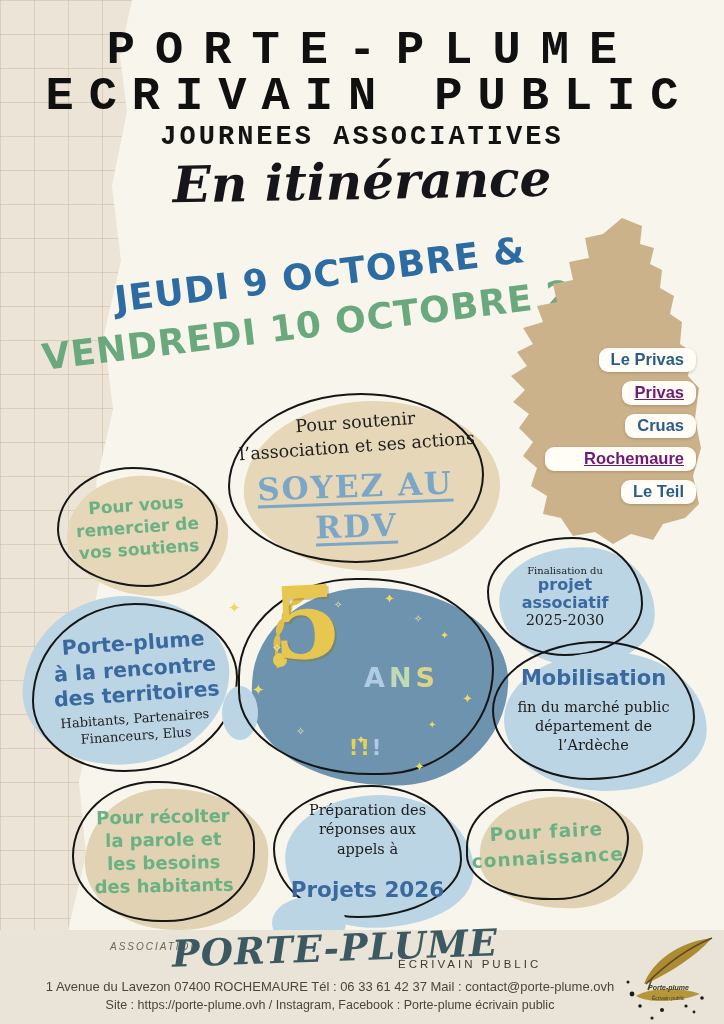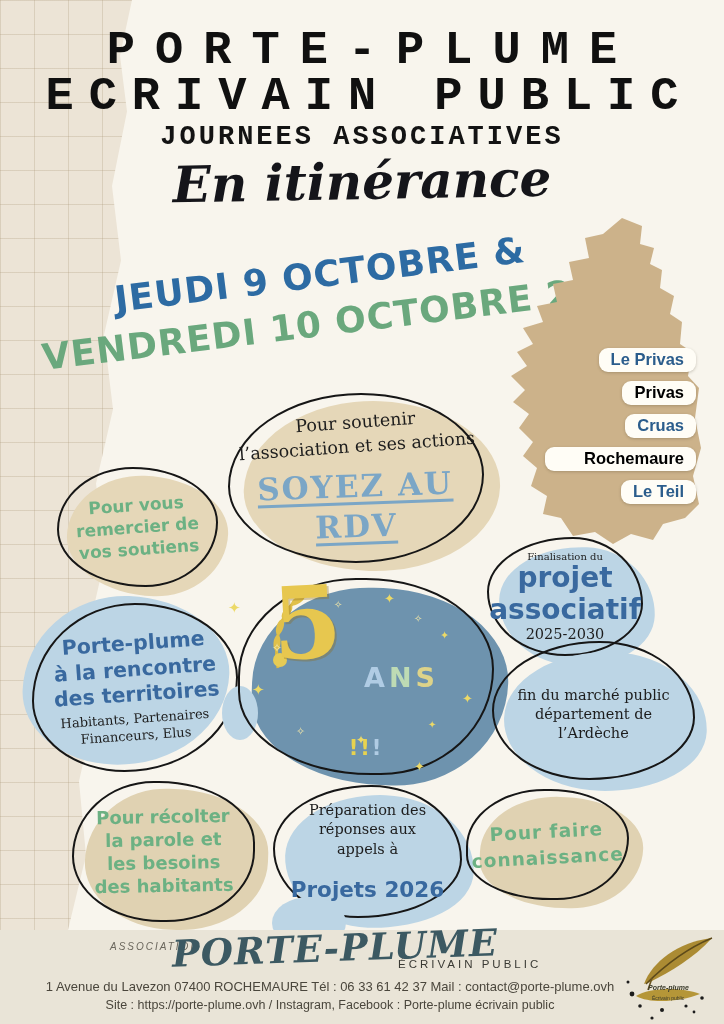--- a/index.html
+++ b/index.html
@@ -34,21 +34,21 @@
                font-family:"DejaVu Sans", sans-serif; letter-spacing:1px; }
   .date1 { left:110px; top:254px; width:420px; font-size:36px; color:#2d6ba3; transform:rotate(-7deg); }
   .date2 { left:40px;  top:300px; width:610px; font-size:36px; color:#6aa87d; transform:rotate(-7deg); }
 
   
   .map-wrap { position:absolute; left:502px; top:216px; width:206px; height:334px; }
   .map-wrap svg { position:absolute; inset:0; }
   .city-pill { position:absolute; right:12px; background:#fffdf6; border-radius:9px;
                padding:2px 12px 3px; font-size:16.5px; font-weight:bold; white-space:nowrap;
                box-shadow:0 1px 3px rgba(60,50,30,.25); }
-  .city-blue { color:#2b5d8c; } .city-green { color:#000000; }
+  .city-blue { color:#2b5d8c; } .city-green { color:#701a75;text-decoration:underline; }
 
   
   .blob { position:absolute; }
   .blob .fill { content:""; position:absolute; inset:0; border-radius:var(--br); background:var(--fill);
                 transform:translate(var(--ox),var(--oy)) rotate(2deg); }
   .blob .line { position:absolute; inset:0; border-radius:var(--brl,var(--br)); border:2.6px solid #161616; }
   .blob .content { position:relative; width:100%; height:100%; display:flex; flex-direction:column;
                    align-items:center; justify-content:center; text-align:center; }
   .pre { white-space:pre-line; }
   .serif { font-family:"DejaVu Serif", serif; color:#1d1d1d; }
@@ -63,21 +63,21 @@
                      text-decoration:underline; text-decoration-thickness:3px; text-underline-offset:5px;
                      transform:rotate(-2deg); }
 
   .b-remercier { left:57px; top:467px; width:161px; height:120px; --br:47% 53% 45% 55% / 52% 46% 54% 48%;
                  --fill:#e5d7b8; --ox:10px; --oy:9px; }
   .b-remercier .content span { font-size:17px; line-height:1.3; transform:rotate(-4deg); }
 
   .b-finalisation { left:487px; top:537px; width:156px; height:119px; --br:55% 45% 50% 50% / 46% 56% 44% 54%;
                     --fill:#bcd5e5; --ox:12px; --oy:10px; }
   .b-finalisation .top { font-size:10px; }
-  .b-finalisation .big { font-size:28px; line-height:1.15; }
+  .b-finalisation .big { font-size:16px; line-height:1.15; }
   .b-finalisation .years { font-size:14.5px; }
 
   .b-rencontre { left:32px; top:603px; width:206px; height:169px; --br:50% 50% 55% 45% / 58% 44% 56% 42%;
                  --fill:#bcd5e5; --ox:-9px; --oy:-7px; }
   .b-rencontre .big { font-size:20.5px; line-height:1.25; transform:rotate(-4deg); }
   .b-rencontre .sub { font-size:13px; line-height:1.3; margin-top:3px; transform:rotate(-4deg); }
 
   .b-center { left:238px; top:578px; width:256px; height:197px; --br:48% 52% 46% 54% / 52% 48% 56% 44%;
               --fill:#6e93ae; --ox:14px; --oy:10px; }
   .b-center .fill2 { position:absolute; left:-16px; top:108px; width:36px; height:54px;
@@ -230,20 +230,21 @@
       <span class="sparkle" style="left:190px;top:142px;font-size:10px;">✦</span>
     </div>
   </div>
   <span class="sparkle" style="left:228px;top:600px;font-size:15px;">✦</span>
   <span class="sparkle" style="left:414px;top:760px;font-size:13px;">✦</span>
 
   <div class="blob b-mobilisation">
     <div class="fill"></div>
     <div class="line"></div>
     <div class="content">
+      <span class="blue-head big">Mobilisation</span>
       <span class="serif pre sub">fin du marché public
 département de
 l’Ardèche</span>
     </div>
   </div>
 
   <div class="blob b-recolter">
     <div class="fill"></div>
     <div class="line"></div>
     <div class="content">

